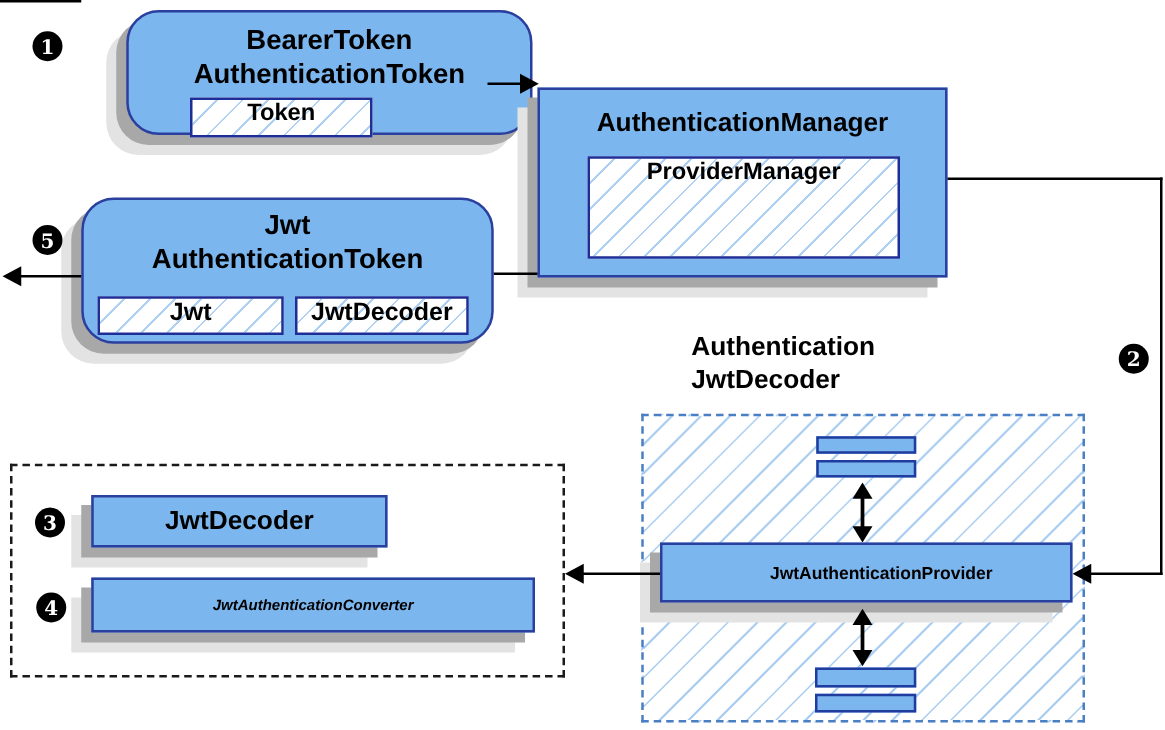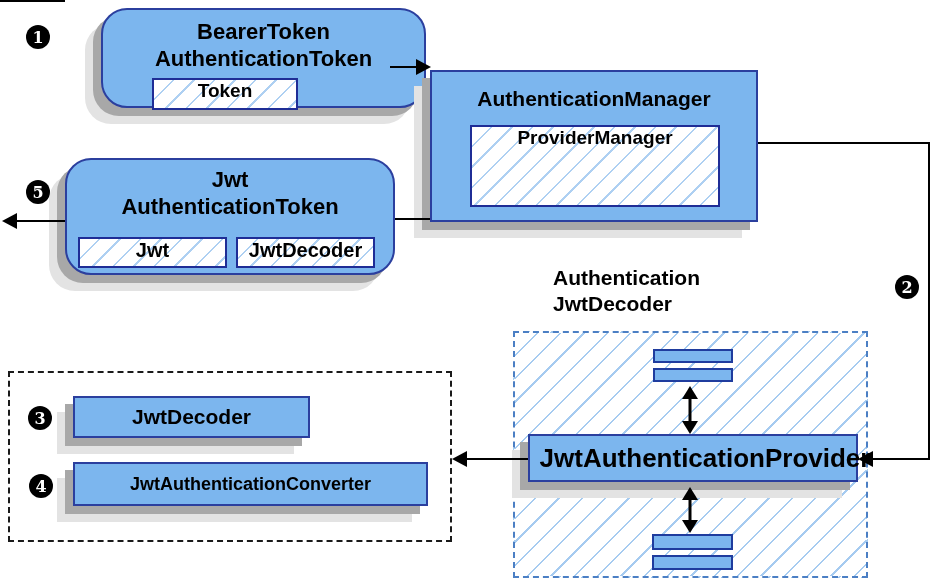--- a/index.html
+++ b/index.html
@@ -120,21 +120,21 @@
   <div class="minirect" style="left:653px;top:349px;width:80px;height:14px;"></div>
   <div class="minirect" style="left:653px;top:368px;width:80px;height:14px;"></div>
 
   <svg class="dbl-arrow" style="left:677px;top:386px;" width="26" height="48" viewBox="0 0 26 48">
     <line x1="13" y1="10" x2="13" y2="38" stroke="#000" stroke-width="3"></line>
     <polygon points="13,0 5,13 21,13" fill="#000"></polygon>
     <polygon points="13,48 5,35 21,35" fill="#000"></polygon>
   </svg>
 
   <div class="node" style="left:528px;top:434px;width:330px;height:48px;z-index:4;">
-    <div class="center-label" style="font-size:26px;margin-left:24px;">JwtAuthenticationProvider</div>
+    <div class="center-label" style="font-size:14px;margin-left:24px;">JwtAuthenticationProvider</div>
   </div>
 
   <svg class="dbl-arrow" style="left:677px;top:487px;" width="26" height="46" viewBox="0 0 26 46">
     <line x1="13" y1="10" x2="13" y2="36" stroke="#000" stroke-width="3"></line>
     <polygon points="13,0 5,13 21,13" fill="#000"></polygon>
     <polygon points="13,46 5,33 21,33" fill="#000"></polygon>
   </svg>
 
   <div class="minirect" style="left:652px;top:534px;width:81px;height:16px;"></div>
   <div class="minirect" style="left:652px;top:555px;width:81px;height:15px;"></div>
@@ -145,19 +145,19 @@
   <div class="dashed-black" style="left:8px;top:371px;width:444px;height:171px;"></div>
 
   <div class="node" style="left:73px;top:396px;width:237px;height:42px;">
     <div class="center-label" style="font-size:21px;">JwtDecoder</div>
   </div>
   <div class="badge" style="left:28px;top:406px;">
       <span>3</span>
     </div>
 
   <div class="node" style="left:73px;top:462px;width:355px;height:44px;">
-    <div class="center-label" style="font-size:18px;">JwtAuthenticationConverter</div>
+    <div class="center-label" style="font-size:12px;font-style:italic;">JwtAuthenticationConverter</div>
   </div>
   <div class="badge" style="left:29px;top:474px;">
       <span>4</span>
     </div>
 
 </div>
 
 </body></html>

